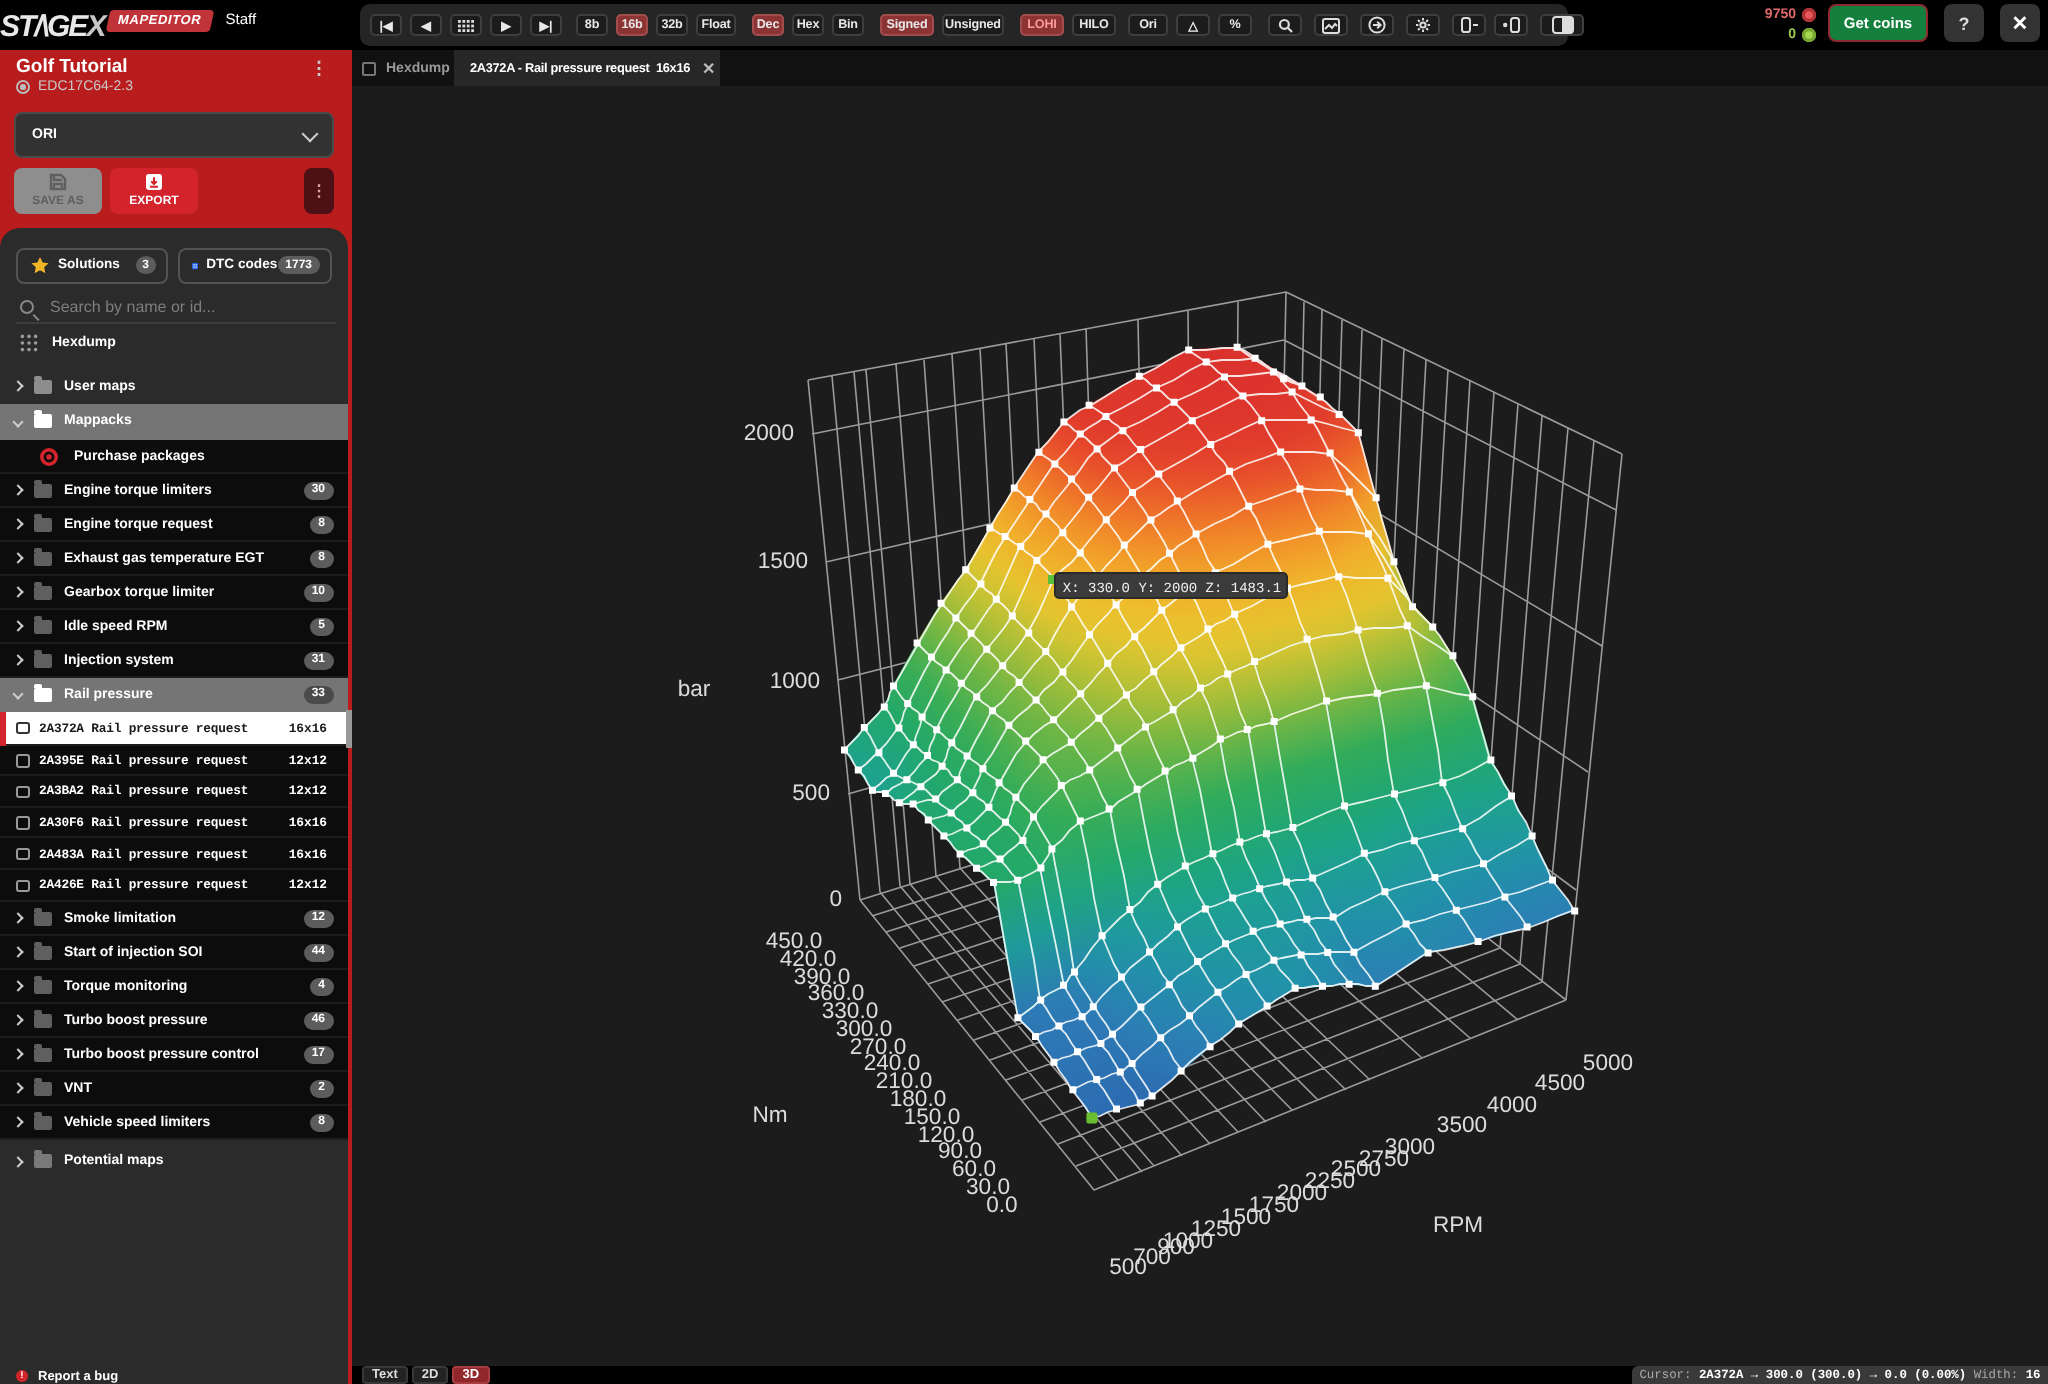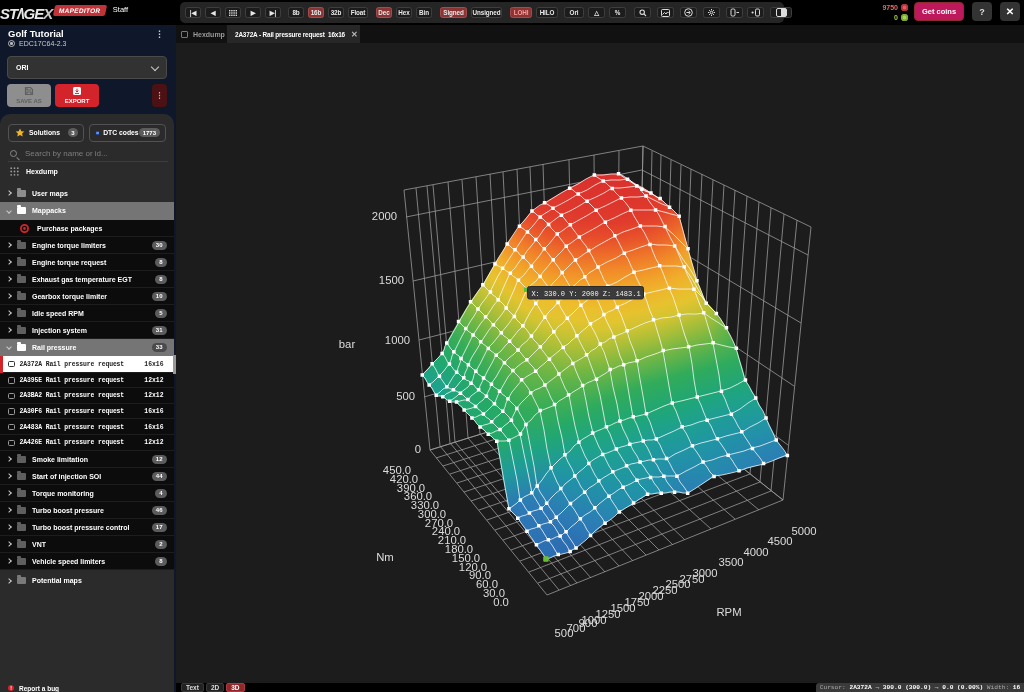--- a/index.html
+++ b/index.html
@@ -15,25 +15,25 @@
 #toolbar{position:absolute;left:180px;top:2px;width:604px;height:21px;background:#252525;border-radius:5px;display:flex;align-items:center;padding-left:5px}
 .tb{box-sizing:border-box;height:11px;border:1px solid #3e3e3e;background:#1c1c1c;border-radius:2.5px;color:#e8e8e8;font-size:6.3px;font-weight:bold;display:flex;align-items:center;justify-content:center;margin-right:4px;white-space:nowrap;flex:none;letter-spacing:-0.1px}
 .tb.red{background:#8c3434;border-color:#a34c4c}
 .tb.lohi{color:#ff9a9a}
 #coins{position:absolute;left:872px;top:2px;width:36px;height:21px;font-size:7px;font-weight:bold;text-align:right}
 #coins .row1{color:#e06a6a;display:flex;align-items:center;justify-content:flex-end;height:10px}
 #coins .row2{color:#9ccc4e;display:flex;align-items:center;justify-content:flex-end;height:10px}
 .coin{display:inline-block;width:7px;height:7px;border-radius:50%;margin-left:3px}
 .coin.red{background:#e8575e;box-shadow:inset 0 0 0 1.6px #b03338}
 .coin.green{background:#a6d84e;box-shadow:inset 0 0 0 1.6px #78a832}
-#getcoins{position:absolute;left:914px;top:2px;width:50px;height:19px;background:#be185d;border:1px solid #8c2a30;border-radius:4px;color:#fff;font-size:7.5px;font-weight:bold;display:flex;align-items:center;justify-content:center}
+#getcoins{position:absolute;left:914px;top:2px;width:50px;height:19px;background:#15803d;border:1px solid #8c2a30;border-radius:4px;color:#fff;font-size:7.5px;font-weight:bold;display:flex;align-items:center;justify-content:center}
 #qbtn{position:absolute;left:972px;top:2px;width:20px;height:19px;background:#333;border-radius:4px;color:#ddd;font-size:9px;font-weight:bold;display:flex;align-items:center;justify-content:center}
 #xbtn{position:absolute;left:1000px;top:2px;width:20px;height:19px;background:#333;border-radius:4px;color:#fff;font-size:10px;font-weight:bold;display:flex;align-items:center;justify-content:center}
 
-#sidebar{position:absolute;left:0;top:25px;width:176px;height:667px;background:#0f172a}
+#sidebar{position:absolute;left:0;top:25px;width:176px;height:667px;background:#b91c1c}
 #proj{position:absolute;left:8px;top:3px;color:#fff;font-size:9.5px;font-weight:bold}
 #projdots{position:absolute;left:155px;top:4px;color:#ccc;font-size:9px;font-weight:bold;letter-spacing:0}
 #ecu{position:absolute;left:8px;top:15px;color:#c9c9c9;font-size:7px;display:flex;align-items:center}
 #ecu .ic{width:7px;height:7px;border:1.2px solid #bbb;border-radius:50%;margin-right:4px;position:relative}
 #ecu .ic:after{content:"";position:absolute;left:1px;top:1px;width:2.6px;height:2.6px;background:#bbb;border-radius:50%}
 #oriselect{position:absolute;left:7px;top:30.5px;width:160px;height:23.5px;background:#323232;border:1px solid #4a4a4a;border-radius:4px;color:#fff;font-size:7px;font-weight:bold;display:flex;align-items:center;padding:0 8px}
 #oriselect .chev{position:absolute;right:8px;top:7px;width:6px;height:6px;border-right:1.4px solid #ccc;border-bottom:1.4px solid #ccc;transform:rotate(45deg)}
 .sbtn{position:absolute;top:58.5px;height:23.5px;border-radius:4px;display:flex;flex-direction:column;align-items:center;justify-content:center;font-size:6px;font-weight:bold}
 #saveas{left:7px;width:44px;background:#8e8e8e;color:#606060}
 #export{left:55px;width:44px;background:#d3242c;color:#fff}

